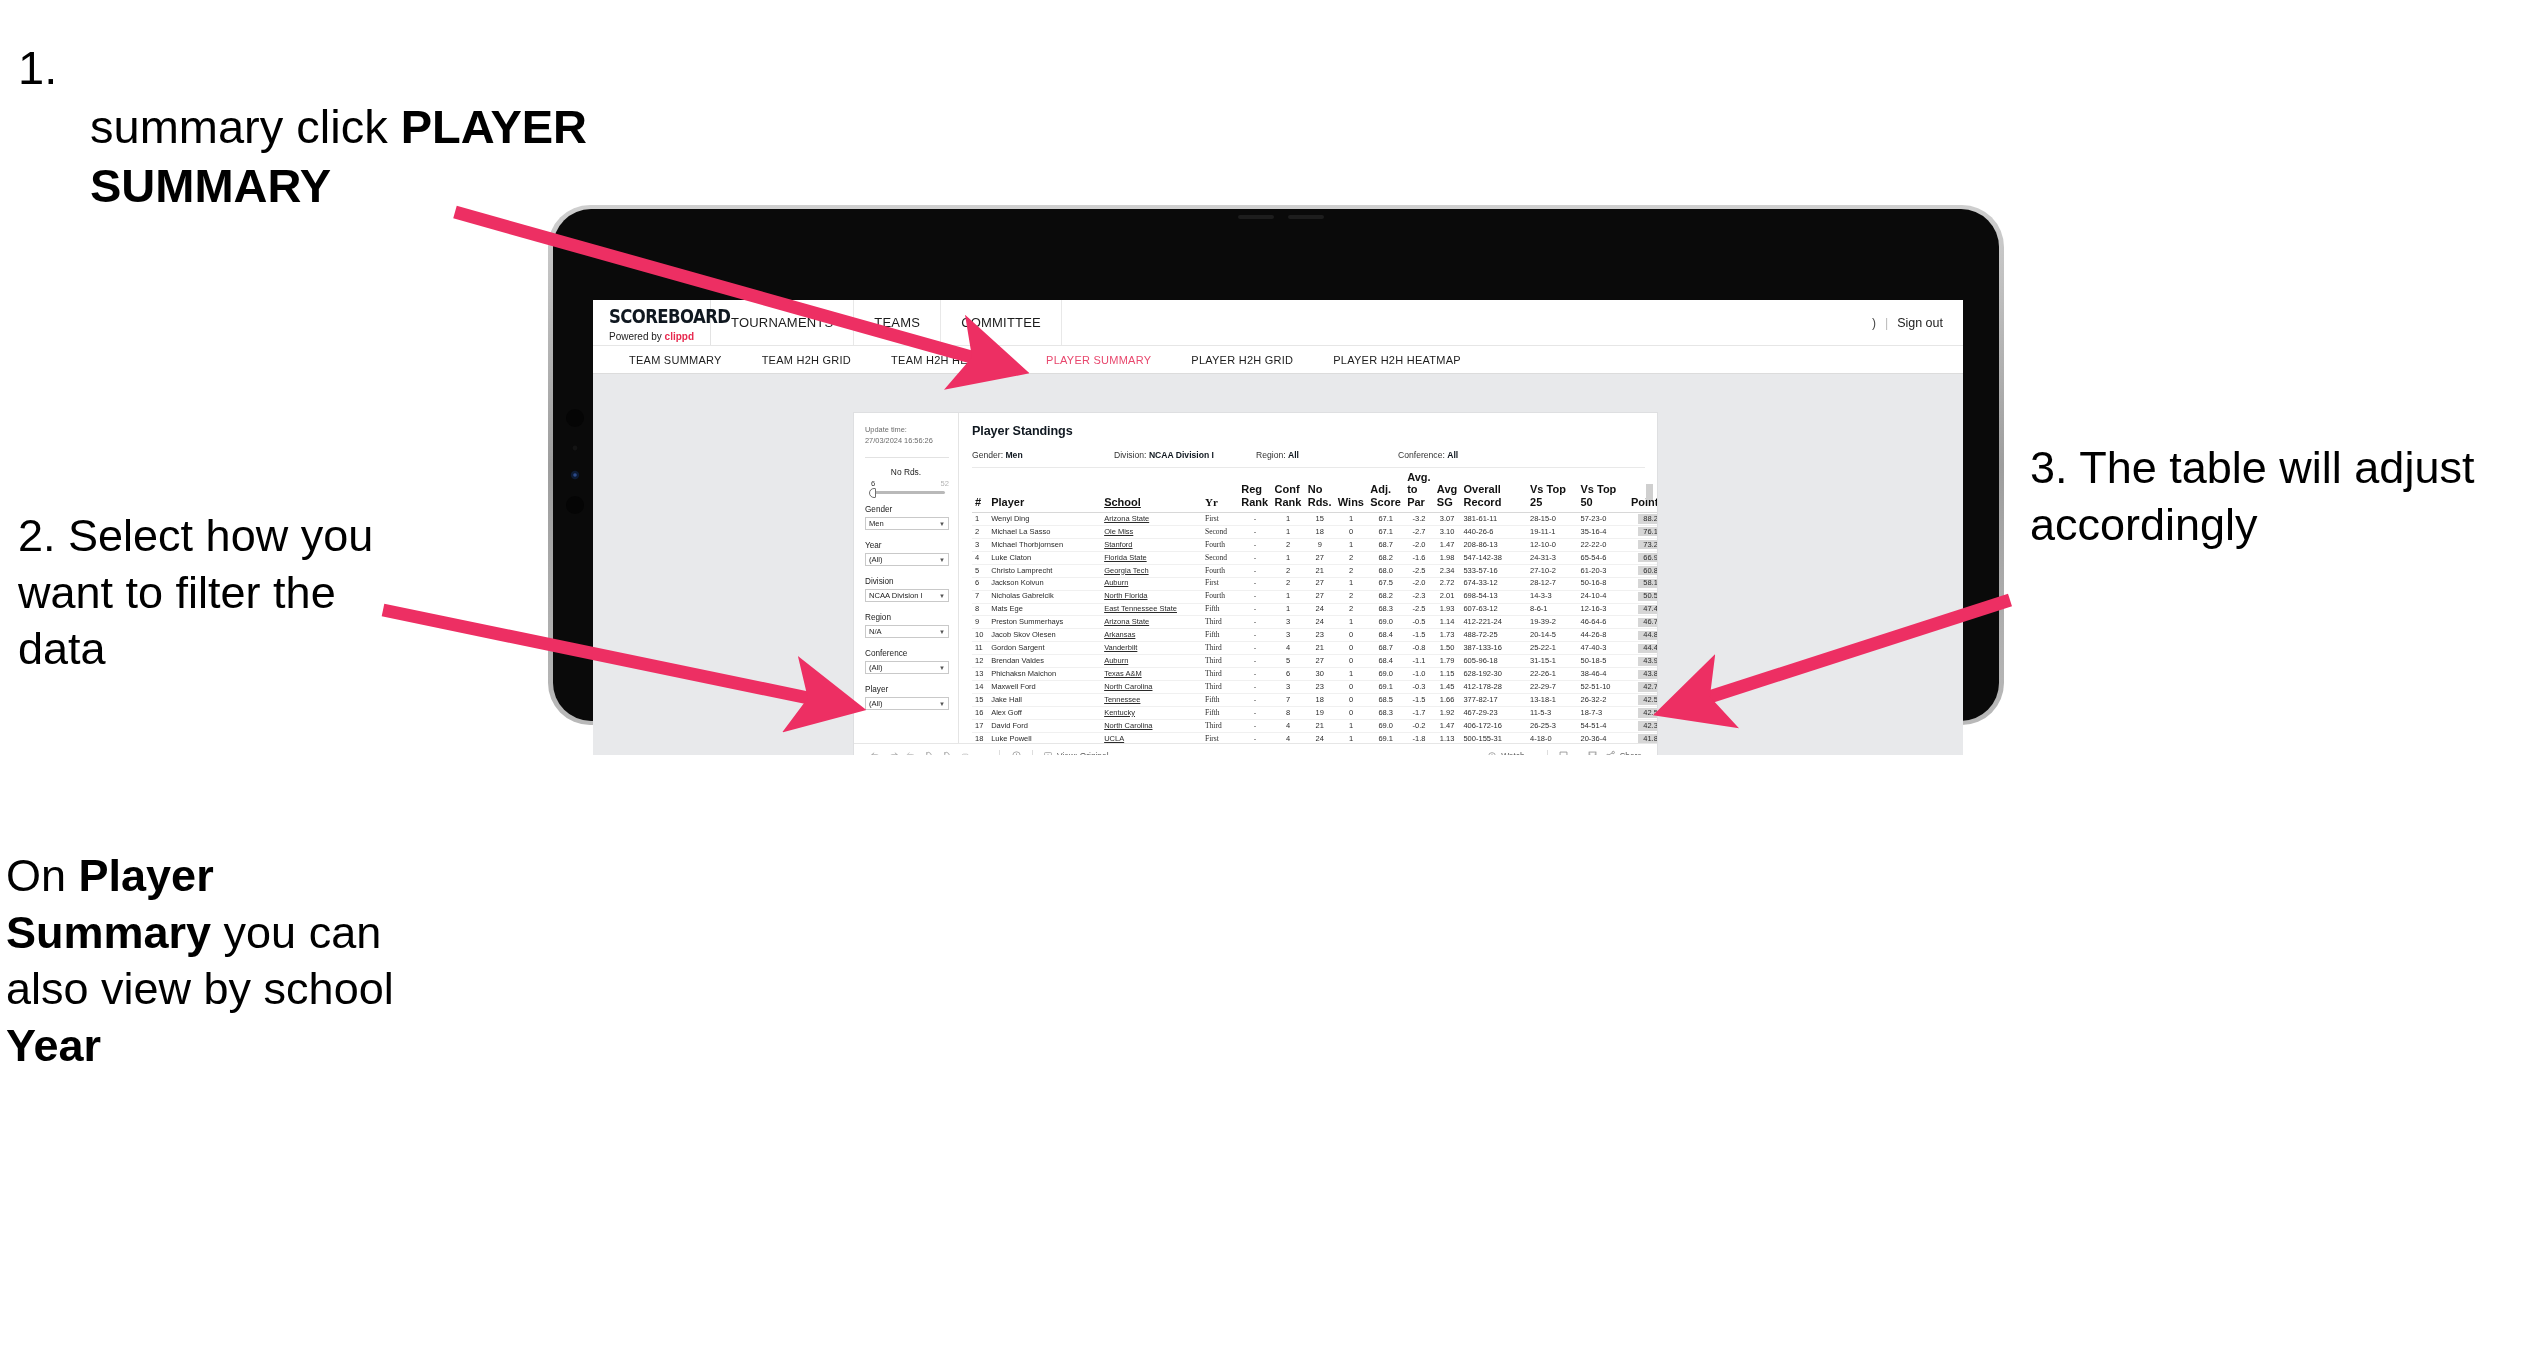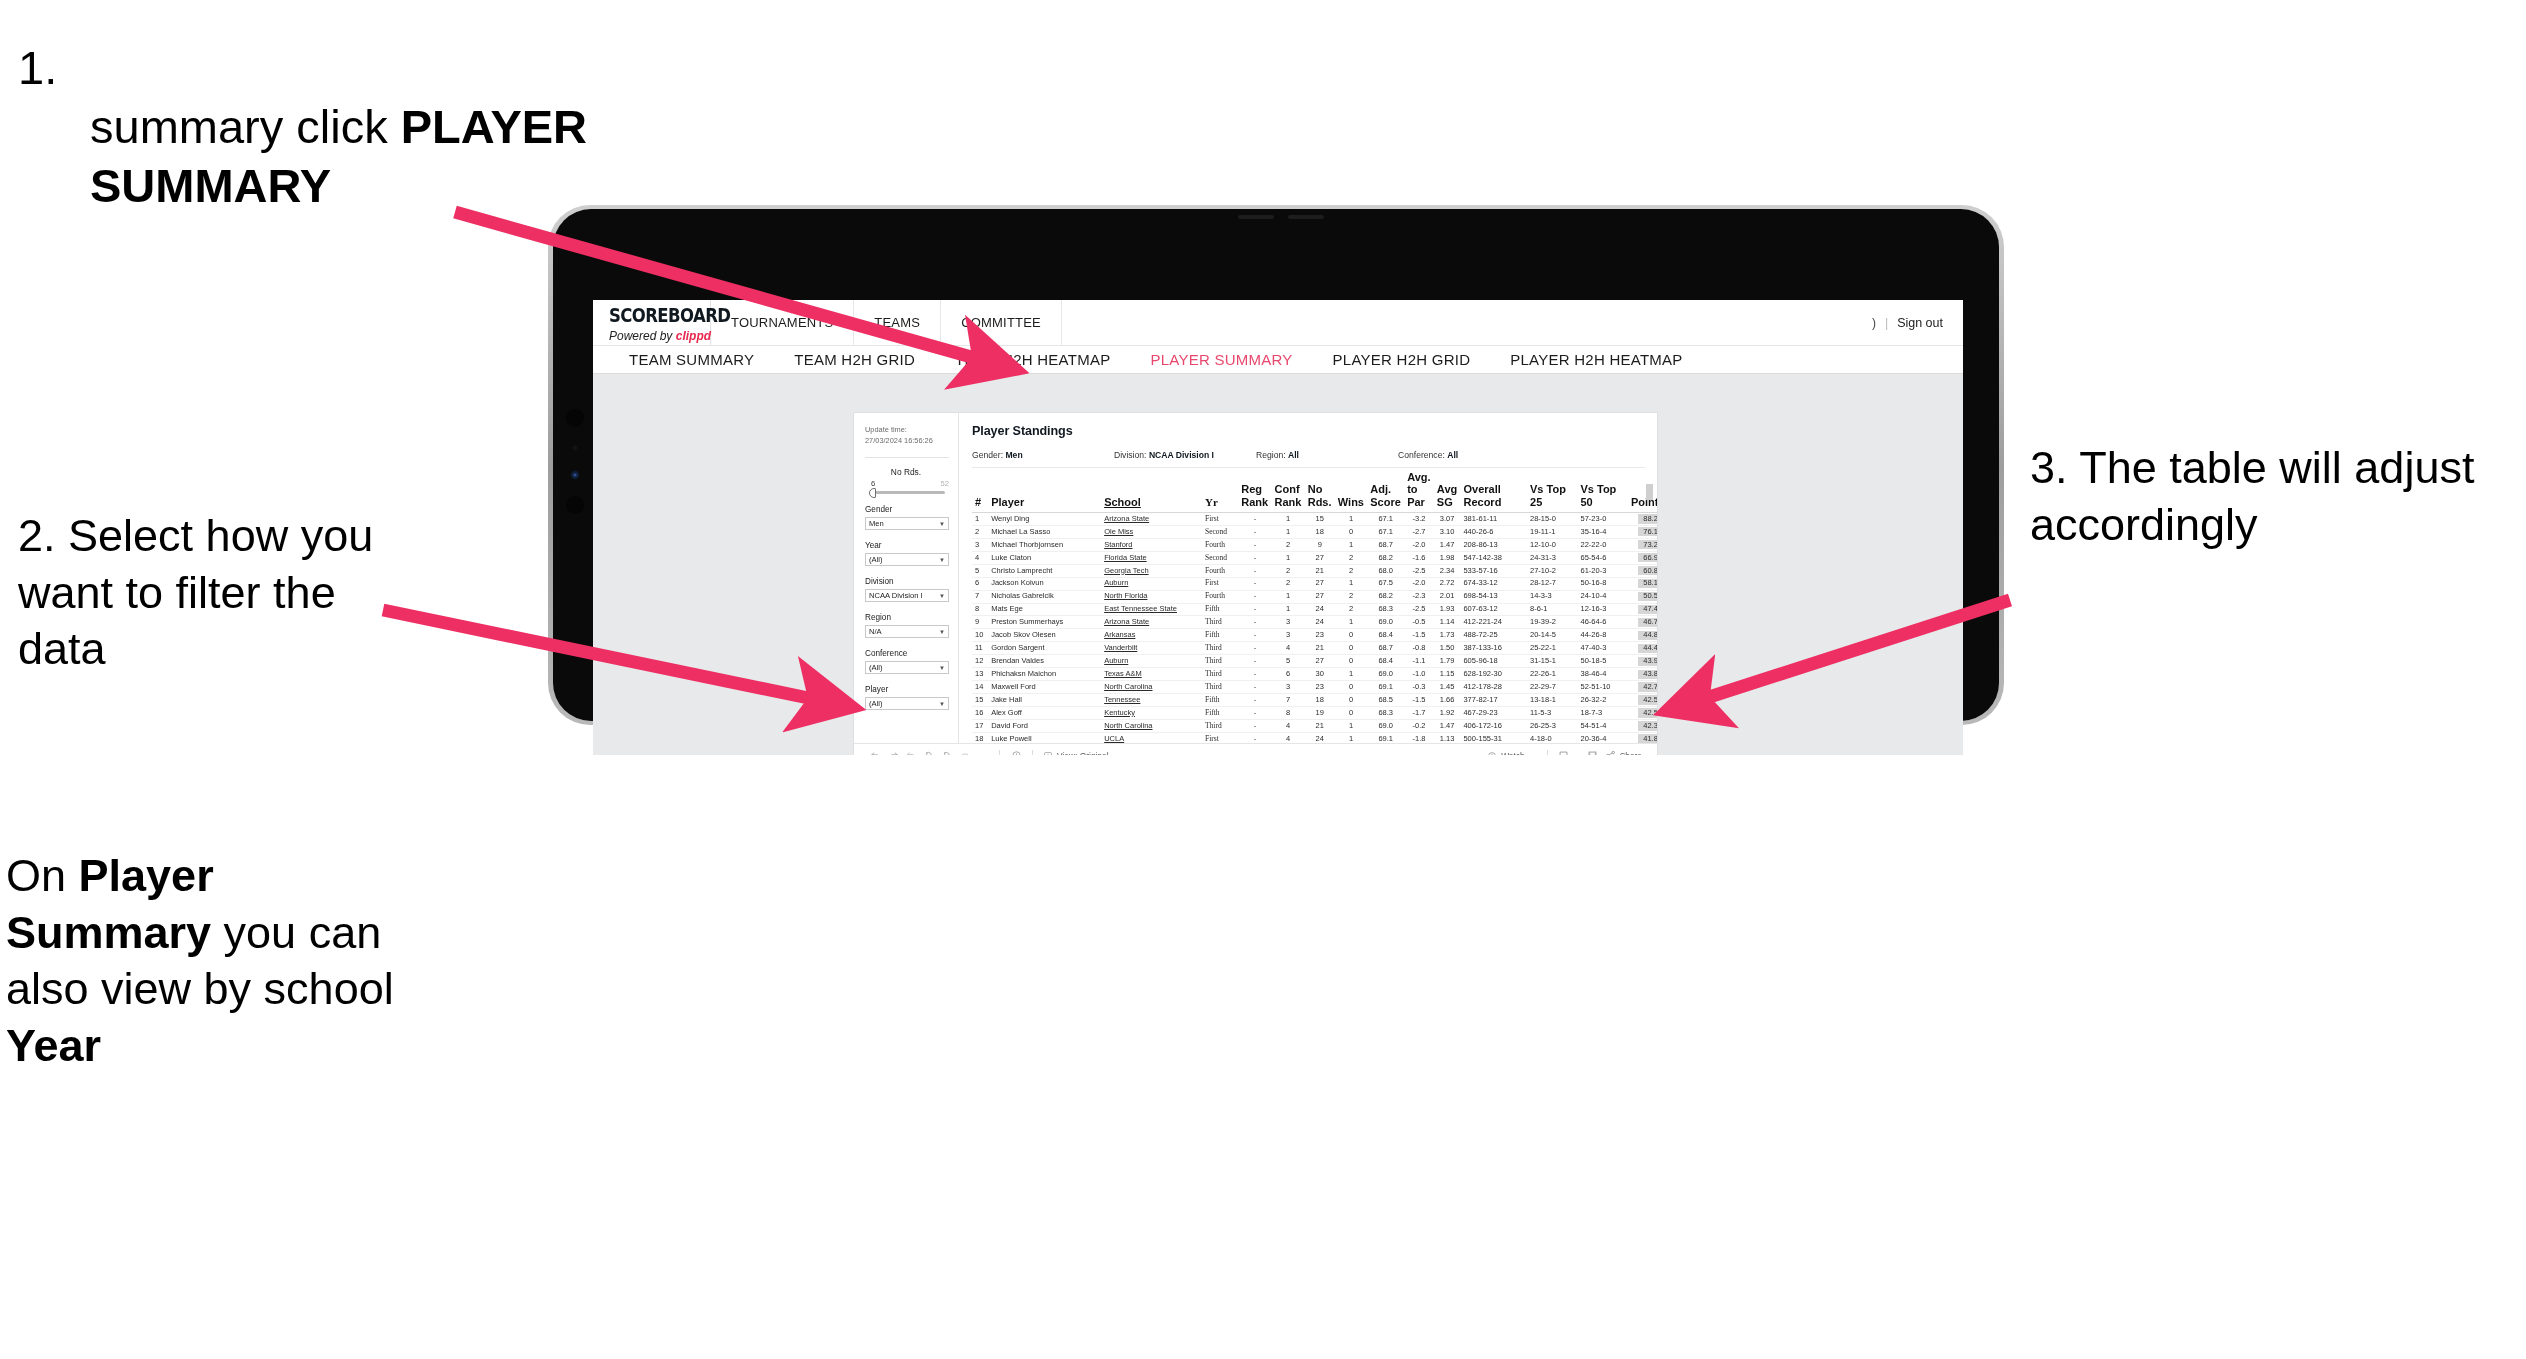--- a/index.html
+++ b/index.html
@@ -54,21 +54,21 @@
   .logo-cell {
     width:118px; padding:6px 0 0 16px;
     border-right:1px solid #e3e3e3;
     display:flex; flex-direction:column; justify-content:center;
   }
   .logo-main {
     font-family:"DejaVu Sans", sans-serif;
     font-weight:700; font-size:16.5px; letter-spacing:-0.6px;
     color:#101820; line-height:1; transform:scaleY(1.18); transform-origin:left center;
   }
-  .logo-sub { font-size:12px; color:#222; margin-top:5px; white-space:nowrap;font-style:italic;}
+  .logo-sub { font-size:10px; color:#222; margin-top:5px; white-space:nowrap;}
   .logo-sub .pink { color:#e8294f; font-weight:700; }
 
   .topnav { display:flex; align-items:center; }
   .topnav .tn {
     font-size:13px; color:#1c1c1c; padding:0 20px;
     height:100%; display:flex; align-items:center;
     border-right:1px solid #e8e8e8;
     letter-spacing:0.2px; cursor:pointer;
   }
   .topnav .tn:first-child { border-left:none; }
@@ -80,21 +80,21 @@
   .topright .bar { color:#bbb; }
   .topright .trunc { color:#444; font-size:12px; }
 
   
   .subnav {
     position:absolute; left:0; top:45px; width:100%; height:29px;
     background:#fff; border-top:1px solid #e6e6e6; border-bottom:1px solid #dcdcdc;
     display:flex; align-items:center; padding-left:16px; gap:0;
   }
   .subnav .sn {
-    font-size:15px; color:#1c1c1c; letter-spacing:0.25px;
+    font-size:11px; color:#1c1c1c; letter-spacing:0.25px;
     padding:0 20px; cursor:pointer; white-space:nowrap;
   }
   .subnav .sn.active { color:#e8476d; }
 
   
   .canvas {
     position:absolute; left:0; top:75px; right:0; bottom:0;
     background:#e8e9eb;
   }
   .viz {

